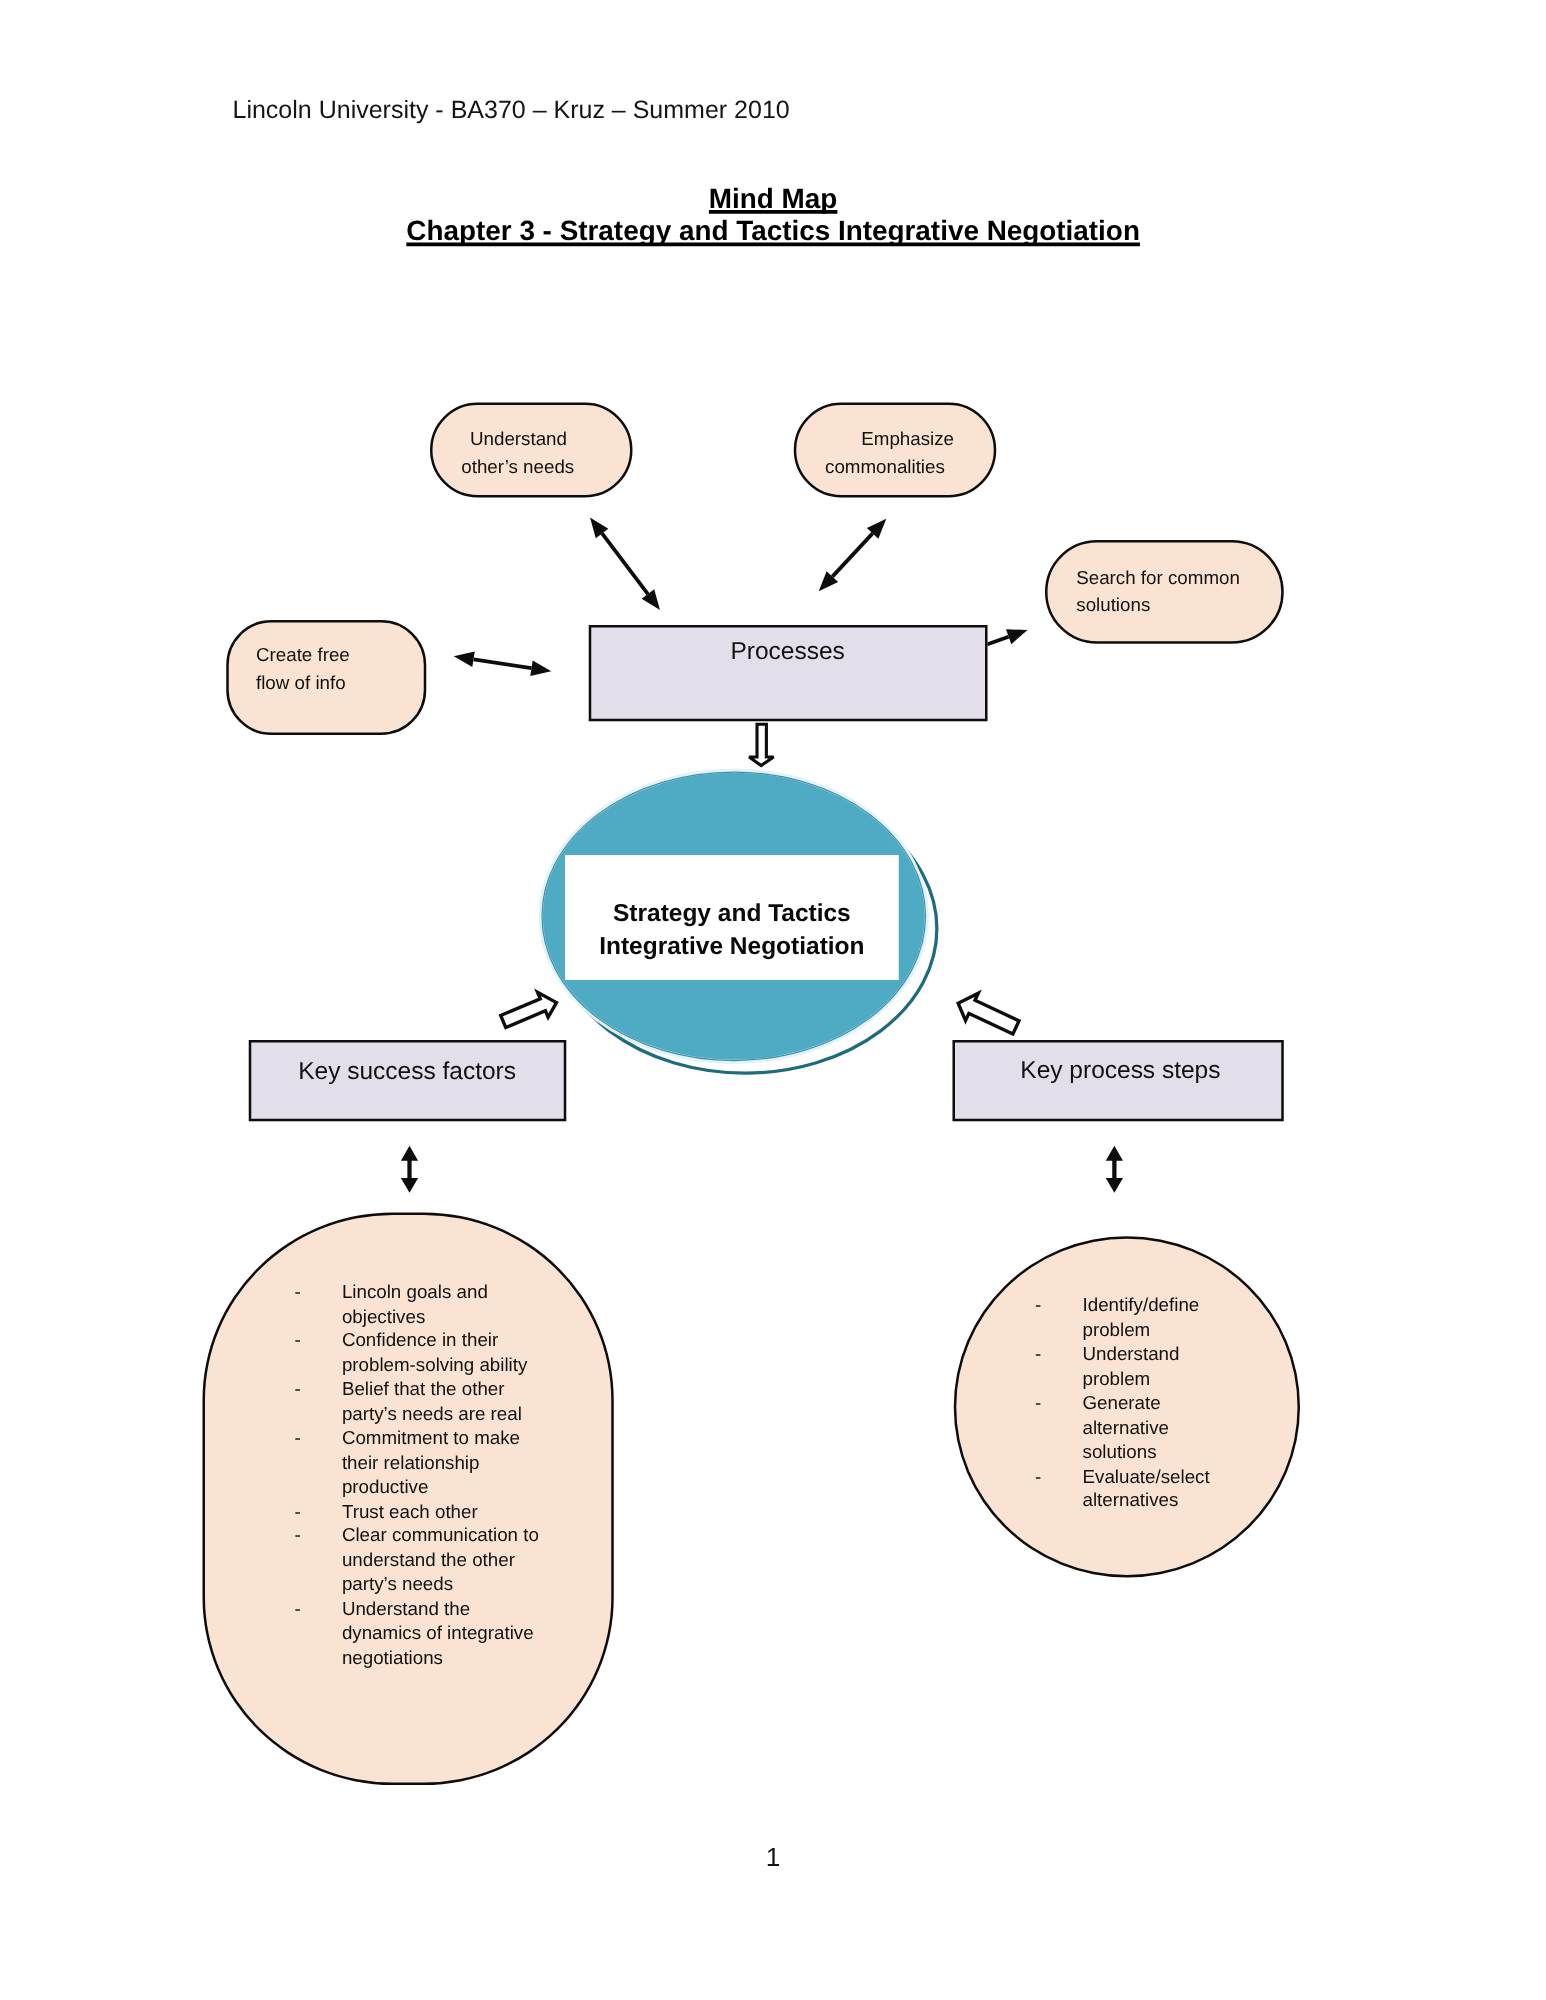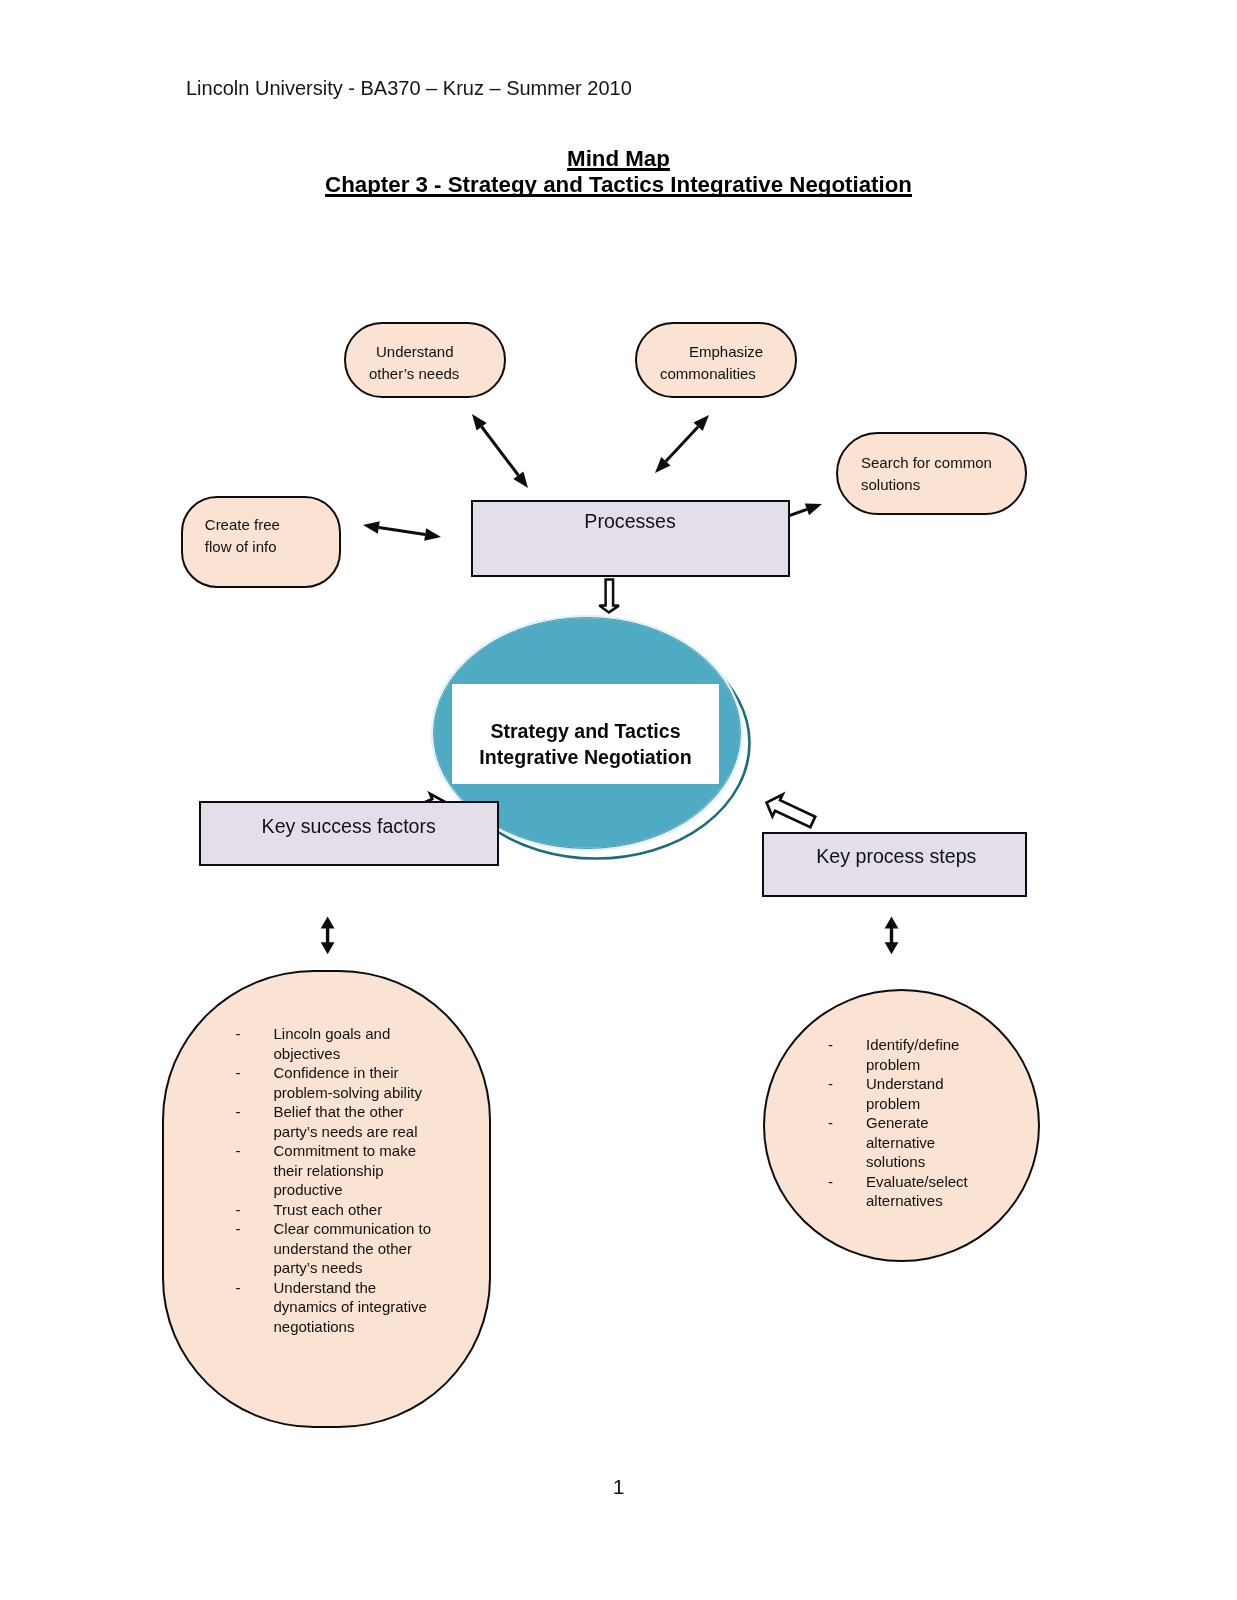--- a/index.html
+++ b/index.html
@@ -115,21 +115,21 @@
       <g transform="translate(5.3,28.75) rotate(-22.9)">
         <path d="M 1.4 -5.25 L 35.8 -5.25 L 35.8 -10.85 L 46.5 2.6 L 35.8 10.85 L 35.8 5.25 L 1.4 5.25 Z" fill="#ffffff" stroke="#0D0D0D" stroke-width="2.7" stroke-linejoin="miter" stroke-miterlimit="8"></path>
       </g>
     </svg>
   <svg class="abs" id="blockarrow-right" width="60" height="45" viewBox="0 0 60 45" style="left:762px;top:789px;">
       <g transform="translate(60,0) scale(-1,1) translate(7.95,33.5) rotate(-25)">
         <path d="M 1.4 -5.800000000000001 L 40.3 -5.800000000000001 L 40.3 -12.1 L 51.5 2 L 40.3 12.1 L 40.3 5.800000000000001 L 1.4 5.800000000000001 Z" fill="#ffffff" stroke="#0D0D0D" stroke-width="2.7" stroke-linejoin="miter" stroke-miterlimit="8"></path>
       </g>
     </svg>
 
-  <div class="abs lav" style="left:198.7px;top:801px;width:300px;height:64.5px;">
+  <div class="abs lav" style="left:198.7px;top:832px;width:254px;height:64.5px;">
     <div class="txt" style="top:12px;left:0;">Key success factors</div>
   </div>
 
   <div class="abs lav" style="left:762.4px;top:832.2px;width:264.9px;height:64.4px;">
     <div class="txt" style="top:11px;left:1.5px;">Key process steps</div>
   </div>
 
   <svg class="abs" id="vert-arrows" width="1237" height="100" viewBox="0 0 1237 100" style="left:0;top:905px;">
       <path d="M 327.6 11.6 L 334.5 23.5 L 329.3 23.5 L 329.3 37.300000000000004 L 334.5 37.300000000000004 L 327.6 49.2 L 320.70000000000005 37.300000000000004 L 325.90000000000003 37.300000000000004 L 325.90000000000003 23.5 L 320.70000000000005 23.5 Z" fill="#0D0D0D"></path>
       <path d="M 891.5 11.6 L 898.4 23.5 L 893.2 23.5 L 893.2 37.300000000000004 L 898.4 37.300000000000004 L 891.5 49.2 L 884.6 37.300000000000004 L 889.8 37.300000000000004 L 889.8 23.5 L 884.6 23.5 Z" fill="#0D0D0D"></path>

